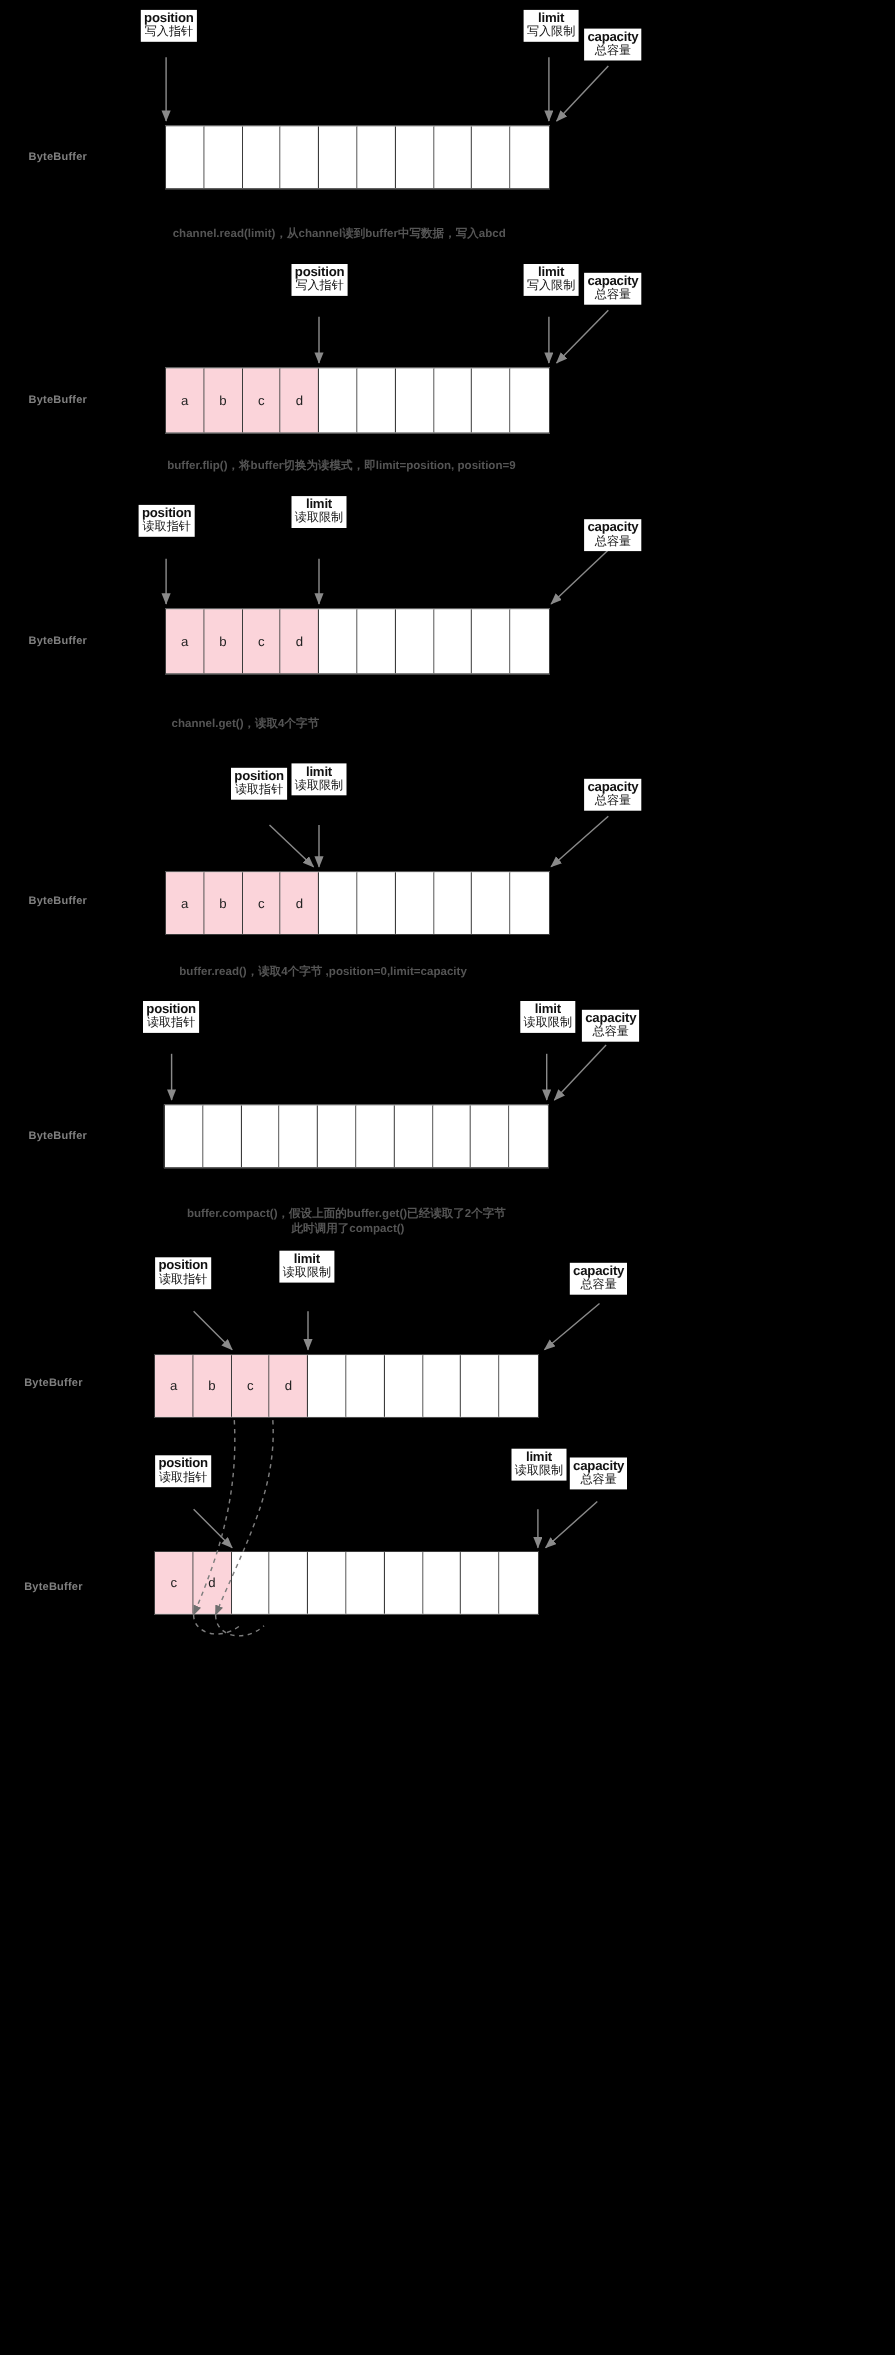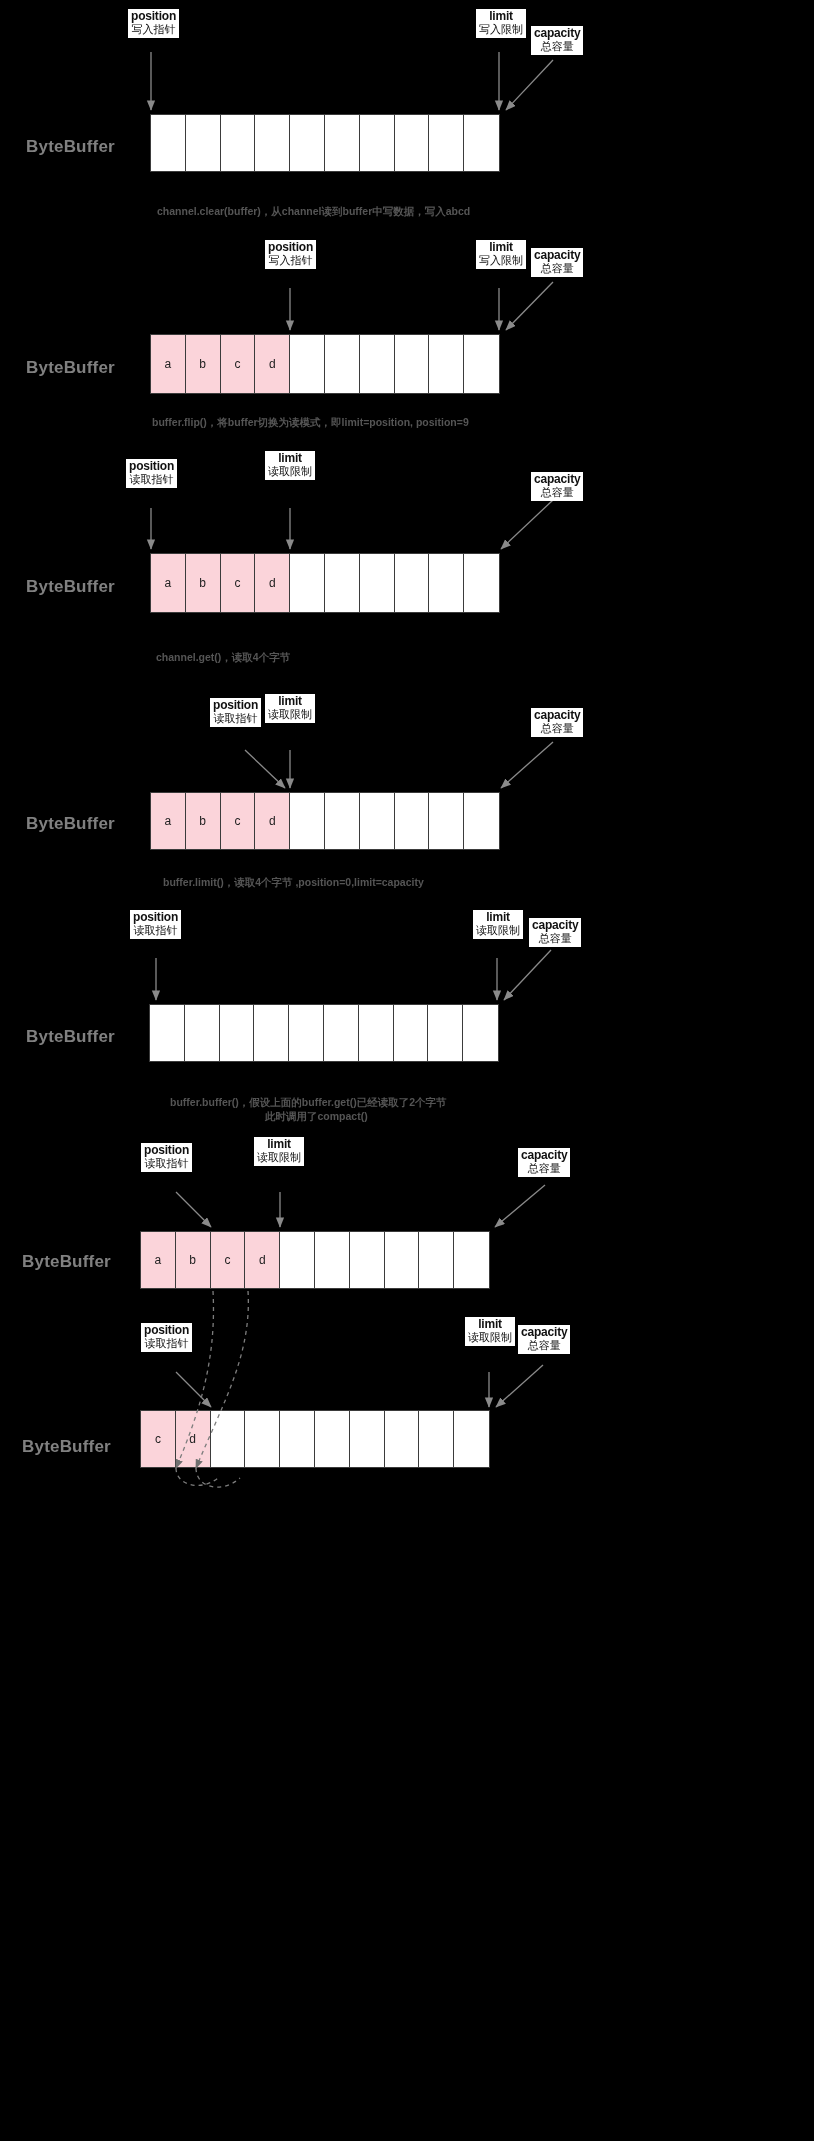--- a/index.html
+++ b/index.html
@@ -7,21 +7,21 @@
     width:814px;height:2141px;position:relative;overflow:hidden;
     font-family:"Liberation Sans","DejaVu Sans",sans-serif;
   }
   .stage{position:absolute;left:0;top:0;width:814px;height:2141px;}
 
   
   .bb-label{
     position:absolute;
     color:#808080;
     font-weight:bold;
-    font-size:17px;
+    font-size:10px;
     letter-spacing:.2px;
     white-space:nowrap;
   }
 
   
   .buffer{
     position:absolute;
     display:flex;
     box-sizing:border-box;
     border:1.6px solid #3b3b3b;
@@ -170,21 +170,21 @@
       <div class="cell" style="width: 10%;"></div>
       <div class="cell" style="width: 10%;"></div>
       <div class="cell" style="width: 10%;"></div>
       <div class="cell" style="width: 10%;"></div>
       <div class="cell" style="width: 10%;"></div>
       <div class="cell" style="width: 10%;"></div>
       <div class="cell" style="width: 10%;"></div>
       <div class="cell" style="width: 10%;"></div>
     </div>
 
-  <div class="caption" style="left:157px;top:205px;">channel.clear(buffer)，从channel读到buffer中写数据，写入abcd</div>
+  <div class="caption" style="left:157px;top:205px;">channel.read(limit)，从channel读到buffer中写数据，写入abcd</div>
 
   <div class="bb-label" style="left:26px;top:358px;">ByteBuffer</div>
 
   <div class="callout" style="left:265px;top:240px;">
     <span class="en">position</span>
     <span class="cn">写入指针</span>
   </div>
   <div class="callout" style="left:476px;top:240px;">
     <span class="en">limit</span>
     <span class="cn">写入限制</span>
@@ -260,21 +260,21 @@
       <div class="cell filled" style="width: 10%;">c</div>
       <div class="cell filled" style="width: 10%;">d</div>
       <div class="cell" style="width: 10%;"></div>
       <div class="cell" style="width: 10%;"></div>
       <div class="cell" style="width: 10%;"></div>
       <div class="cell" style="width: 10%;"></div>
       <div class="cell" style="width: 10%;"></div>
       <div class="cell" style="width: 10%;"></div>
     </div>
 
-  <div class="caption" style="left:163px;top:876px;">buffer.limit()，读取4个字节 ,position=0,limit=capacity</div>
+  <div class="caption" style="left:163px;top:876px;">buffer.read()，读取4个字节 ,position=0,limit=capacity</div>
 
   <div class="bb-label" style="left:26px;top:1027px;">ByteBuffer</div>
 
   <div class="callout" style="left:130px;top:910px;">
     <span class="en">position</span>
     <span class="cn">读取指针</span>
   </div>
   <div class="callout" style="left:473px;top:910px;">
     <span class="en">limit</span>
     <span class="cn">读取限制</span>
@@ -290,21 +290,21 @@
       <div class="cell" style="width: 10%;"></div>
       <div class="cell" style="width: 10%;"></div>
       <div class="cell" style="width: 10%;"></div>
       <div class="cell" style="width: 10%;"></div>
       <div class="cell" style="width: 10%;"></div>
       <div class="cell" style="width: 10%;"></div>
       <div class="cell" style="width: 10%;"></div>
       <div class="cell" style="width: 10%;"></div>
     </div>
 
-  <div class="caption" style="left:170px;top:1096px;">buffer.buffer()，假设上面的buffer.get()已经读取了2个字节</div>
+  <div class="caption" style="left:170px;top:1096px;">buffer.compact()，假设上面的buffer.get()已经读取了2个字节</div>
   <div class="caption" style="left:265px;top:1110px;">此时调用了compact()</div>
 
   <div class="bb-label" style="left:22px;top:1252px;">ByteBuffer</div>
 
   <div class="callout" style="left:141px;top:1143px;">
     <span class="en">position</span>
     <span class="cn">读取指针</span>
   </div>
   <div class="callout" style="left:254px;top:1137px;">
     <span class="en">limit</span>

